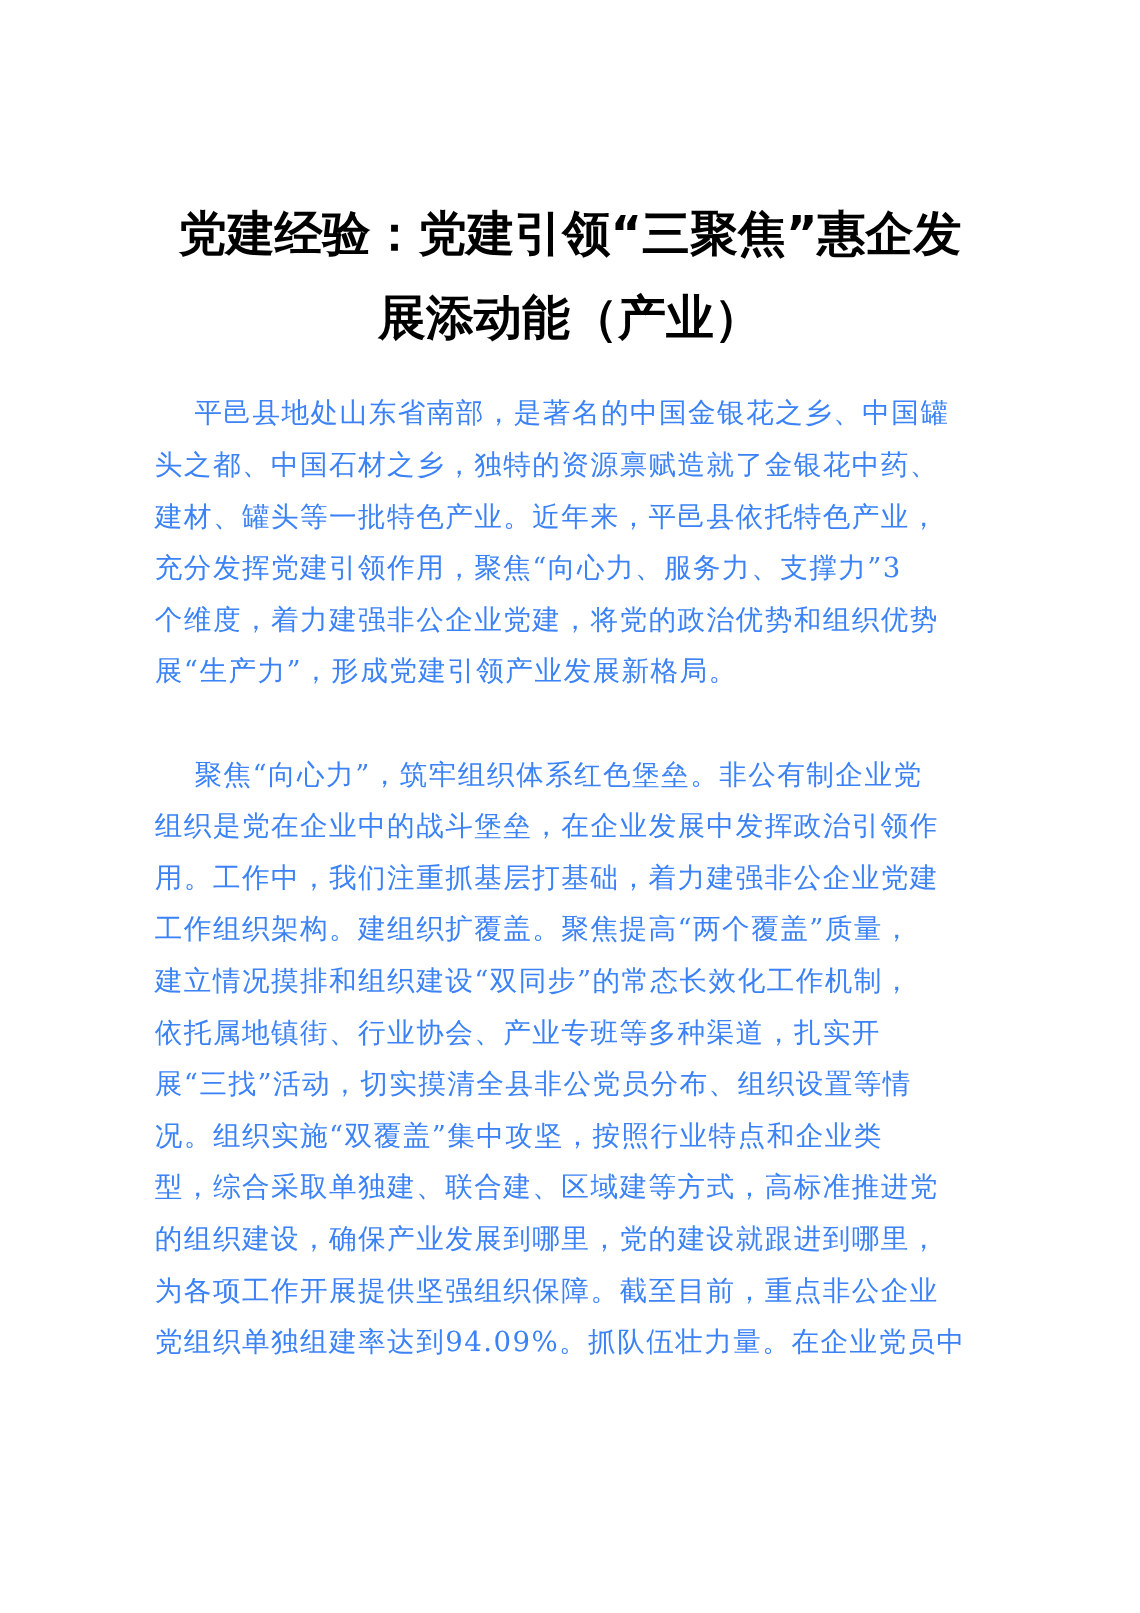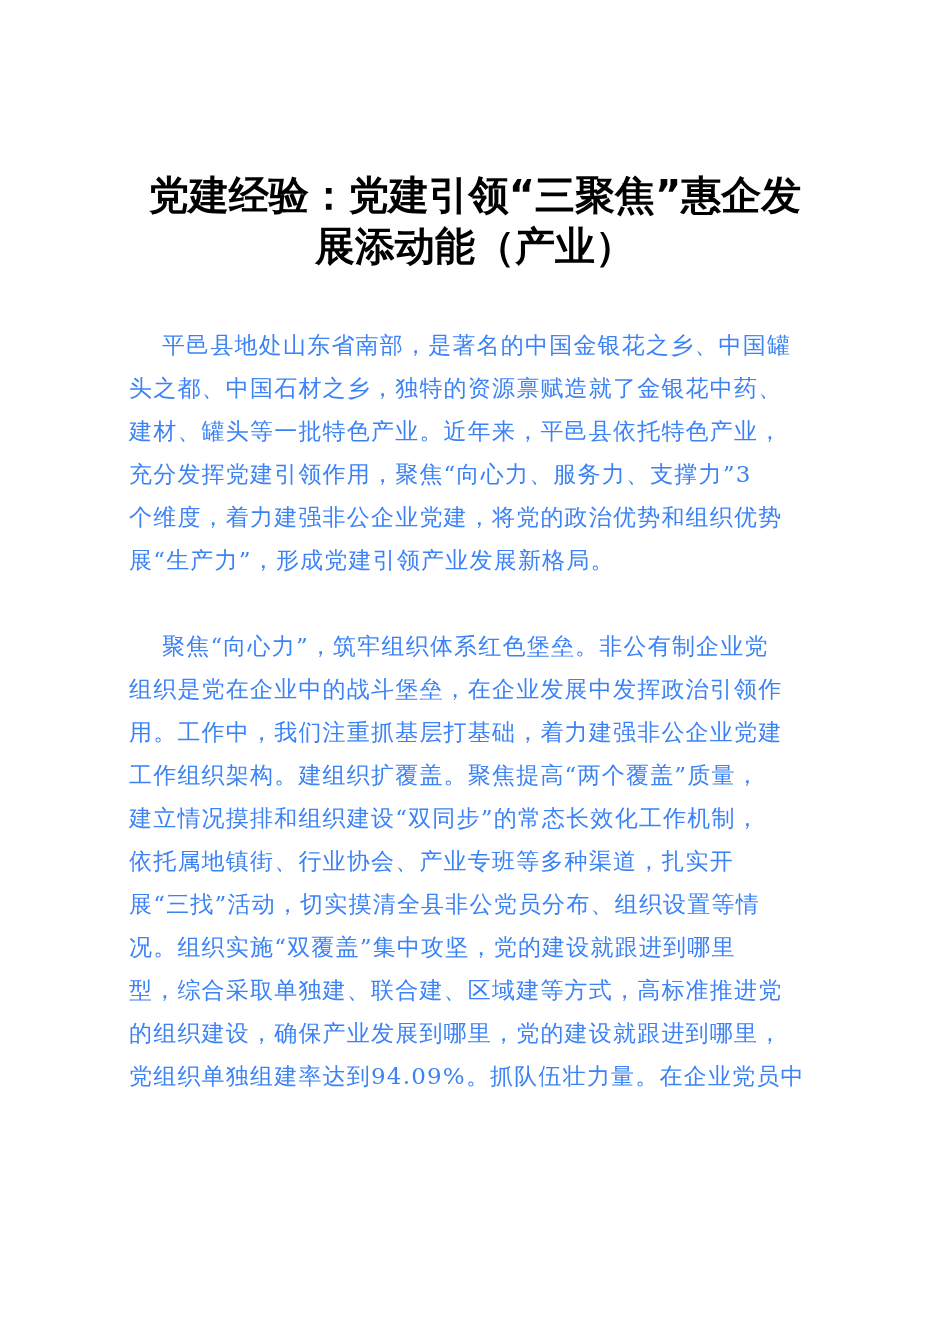--- a/index.html
+++ b/index.html
@@ -28,21 +28,21 @@
       width: 750px;
       text-align: center;
       font-family: "DejaVu Sans", "Liberation Sans", sans-serif;
       font-weight: bold;
       font-size: 40px;
       line-height: 54px;
       letter-spacing: 0px;
       color: #000;
     }
     .title-line-1 { top: 168px; }
-    .title-line-2 { top: 219px; }
+    .title-line-2 { top: 238px; }
     .body-text {
       position: absolute;
       left: 129px;
       width: 700px;
       font-family: "DejaVu Serif", "Liberation Serif", serif;
       font-size: 23px;
       line-height: 43px;
       color: #3b82f6;
       white-space: nowrap;
     }
@@ -74,19 +74,20 @@
   </div>
 
   <div class="body-text" style="top:625px;">
     <span class="line indent">聚焦“向心力”，筑牢组织体系红色堡垒。非公有制企业党</span>
     <span class="line">组织是党在企业中的战斗堡垒，在企业发展中发挥政治引领作</span>
     <span class="line">用。工作中，我们注重抓基层打基础，着力建强非公企业党建</span>
     <span class="line">工作组织架构。建组织扩覆盖。聚焦提高“两个覆盖”质量，</span>
     <span class="line">建立情况摸排和组织建设“双同步”的常态长效化工作机制，</span>
     <span class="line">依托属地镇街、行业协会、产业专班等多种渠道，扎实开</span>
     <span class="line">展“三找”活动，切实摸清全县非公党员分布、组织设置等情</span>
-    <span class="line">况。组织实施“双覆盖”集中攻坚，党的建设就跟进到哪里</span>
+    <span class="line">况。组织实施“双覆盖”集中攻坚，按照行业特点和企业类</span>
     <span class="line">型，综合采取单独建、联合建、区域建等方式，高标准推进党</span>
     <span class="line">的组织建设，确保产业发展到哪里，党的建设就跟进到哪里，</span>
+    <span class="line">为各项工作开展提供坚强组织保障。截至目前，重点非公企业</span>
     <span class="line">党组织单独组建率达到94.09%。抓队伍壮力量。在企业党员中</span>
   </div>
 
 </div>
 
 </body></html>

